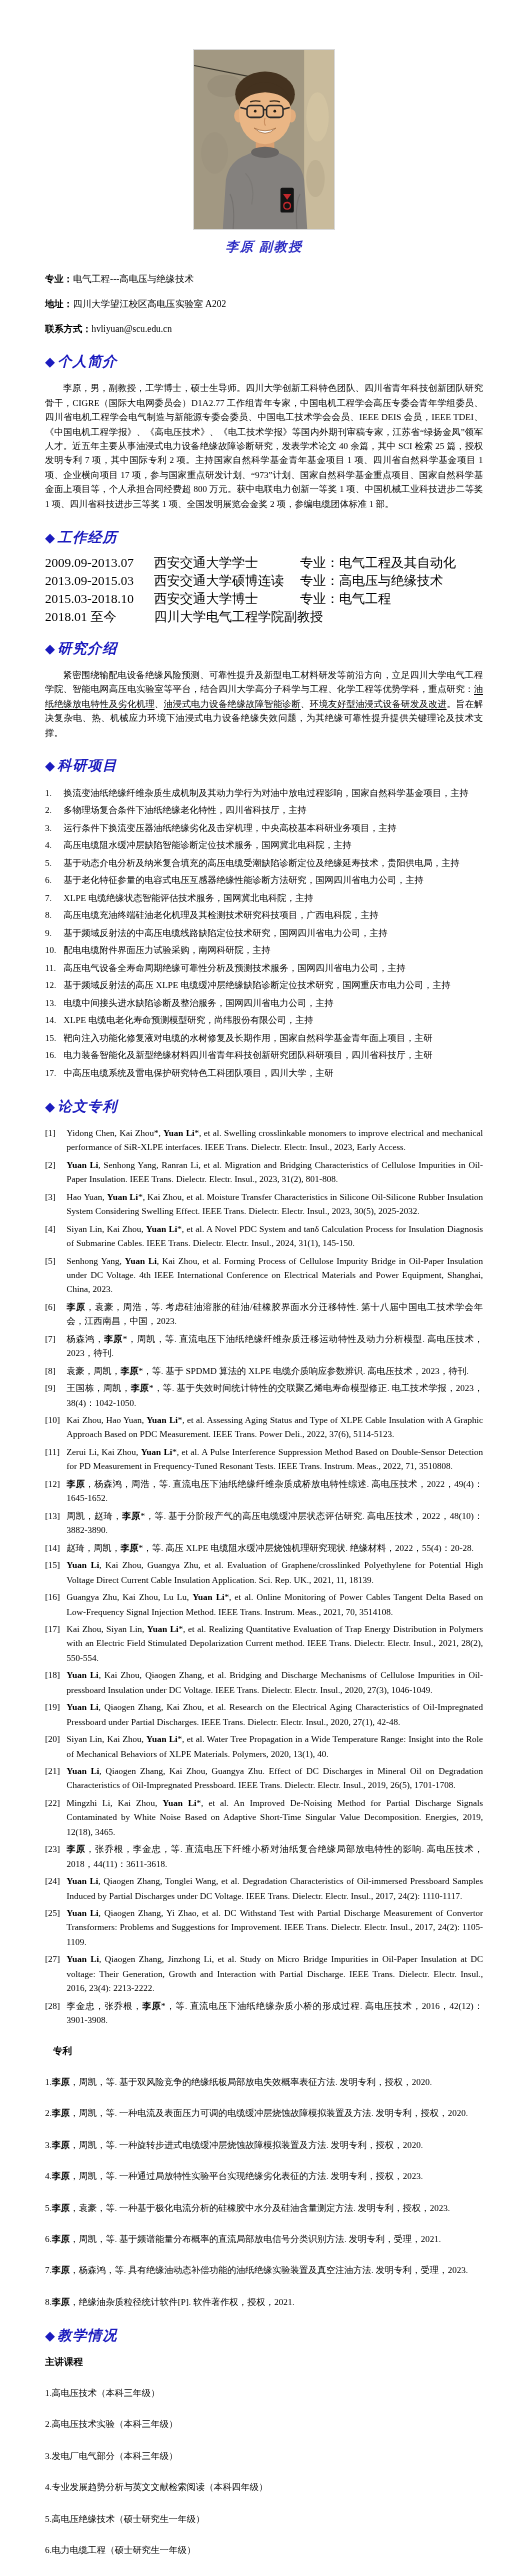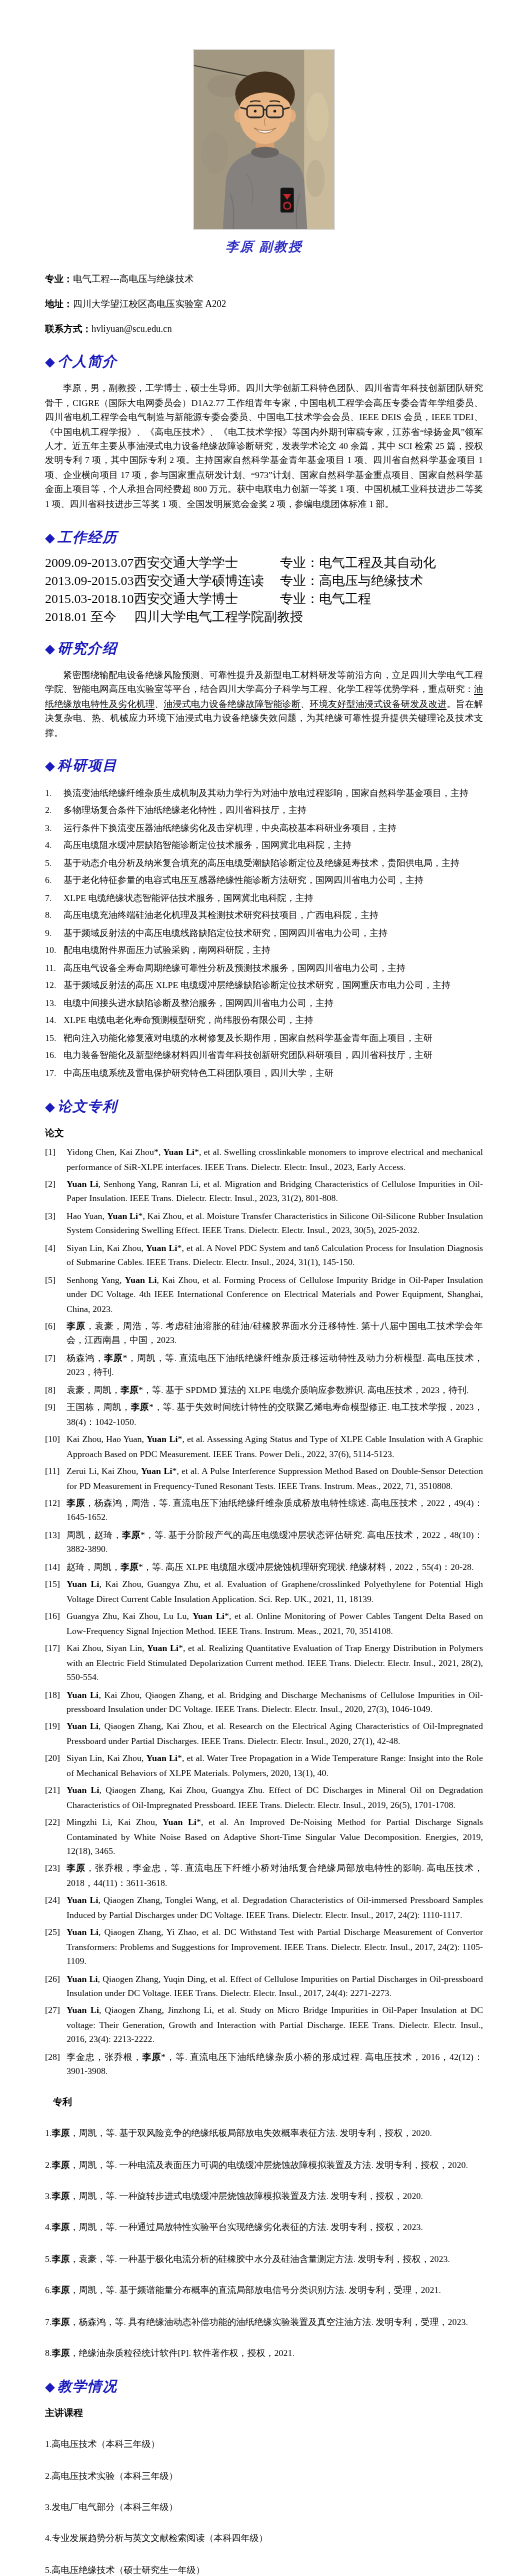--- a/index.html
+++ b/index.html
@@ -13,21 +13,21 @@
   .photo{display:block;margin:0 auto;width:140px;height:179px;border:0.5px solid #d9d9d9;background:#a09785;}
   .name{text-align:center;color:var(--name-blue);font-size:13px;font-weight:bold;font-style:italic;letter-spacing:1.5px;margin:8.2px 0 17.5px 0;}
   .contact-line{font-size:9.3px;line-height:11.3px;margin:14px 0;}
   .contact-line .lbl{font-weight:bold;}
   h2.section{color:var(--heading-blue);font-size:14px;font-weight:bold;font-style:italic;letter-spacing:1px;margin:17.5px 0 10.3px 0;}
   h2.section .diamond{font-style:normal;margin-right:1.5px;font-size:13px;}
   p.para{font-size:9px;line-height:14.4px;text-align:justify;text-indent:2em;margin:4.1px 0;}
   .work-list{margin:2.1px 0;}
   .work-row{display:flex;font-size:13px;line-height:11.3px;margin:6.7px 0;white-space:nowrap;align-items:flex-end;}
   .work-period{width:89px;flex:none;}
-  .work-org{width:78px;flex:none;}
+  .work-org{width:78px;flex:none;margin-left:20px;}
   .work-degree{width:68px;flex:none;}
   .num-list .item{display:flex;font-size:9px;line-height:14.4px;margin:3.1px 0;text-align:justify;}
   .num-list .num{flex:none;}
   .proj .num{width:18.5px;}
   .refs .num{width:21.6px;}
   .num-list .txt{flex:1;}
   .sub-label{font-size:9.5px;font-weight:bold;margin:11.3px 0 5.2px 0;}
   .plain-list .item{font-size:9px;line-height:14.4px;margin:17px 0;text-align:justify;}
   .gap-top{margin-top:17.5px;margin-left:8px;}
   u{text-underline-offset:1.5px;}
@@ -196,21 +196,20 @@
         </div>
         <div class="item">
           <span class="num">17.</span>
           <span class="txt">中高压电缆系统及雷电保护研究特色工科团队项目，四川大学，主研</span>
         </div>
       </div>
   </section>
 
   <section>
     <h2 class="section"><span class="diamond">◆</span><span>论文专利</span></h2>
-    <div class="sub-label">论文</div>
     <div class="num-list refs">
 
     <div class="item">
           <span class="num">[1]</span>
           <span class="txt">Yidong Chen, Kai Zhou*, <b>Yuan Li</b>*, et al. Swelling crosslinkable monomers to improve electrical and mechanical performance of SiR-XLPE interfaces. IEEE Trans. Dielectr. Electr. Insul., 2023, Early Access.</span>
         </div>
         <div class="item">
           <span class="num">[2]</span>
           <span class="txt"><b>Yuan Li</b>, Senhong Yang, Ranran Li, et al. Migration and Bridging Characteristics of Cellulose Impurities in Oil-Paper Insulation. IEEE Trans. Dielectr. Electr. Insul., 2023, 31(2), 801-808.</span>
         </div>
@@ -298,24 +297,20 @@
           <span class="num">[23]</span>
           <span class="txt"><b>李原</b>，张乔根，李金忠，等. 直流电压下纤维小桥对油纸复合绝缘局部放电特性的影响. 高电压技术，2018，44(11)：3611-3618.</span>
         </div>
         <div class="item">
           <span class="num">[24]</span>
           <span class="txt"><b>Yuan Li</b>, Qiaogen Zhang, Tonglei Wang, et al. Degradation Characteristics of Oil-immersed Pressboard Samples Induced by Partial Discharges under DC Voltage. IEEE Trans. Dielectr. Electr. Insul., 2017, 24(2): 1110-1117.</span>
         </div>
         <div class="item">
           <span class="num">[25]</span>
           <span class="txt"><b>Yuan Li</b>, Qiaogen Zhang, Yi Zhao, et al. DC Withstand Test with Partial Discharge Measurement of Convertor Transformers: Problems and Suggestions for Improvement. IEEE Trans. Dielectr. Electr. Insul., 2017, 24(2): 1105-1109.</span>
-        </div>
-        <div class="item">
-          <span class="num">[26]</span>
-          <span class="txt"><b>Yuan Li</b>, Qiaogen Zhang, Yuqin Ding, et al. Effect of Cellulose Impurities on Partial Discharges in Oil-pressboard Insulation under DC Voltage. IEEE Trans. Dielectr. Electr. Insul., 2017, 24(4): 2271-2273.</span>
         </div>
         <div class="item">
           <span class="num">[27]</span>
           <span class="txt"><b>Yuan Li</b>, Qiaogen Zhang, Jinzhong Li, et al. Study on Micro Bridge Impurities in Oil-Paper Insulation at DC voltage: Their Generation, Growth and Interaction with Partial Discharge. IEEE Trans. Dielectr. Electr. Insul., 2016, 23(4): 2213-2222.</span>
         </div>
         <div class="item">
           <span class="num">[28]</span>
           <span class="txt">李金忠，张乔根，<b>李原</b>*，等. 直流电压下油纸绝缘杂质小桥的形成过程. 高电压技术，2016，42(12)：3901-3908.</span>
         </div>
       </div>

